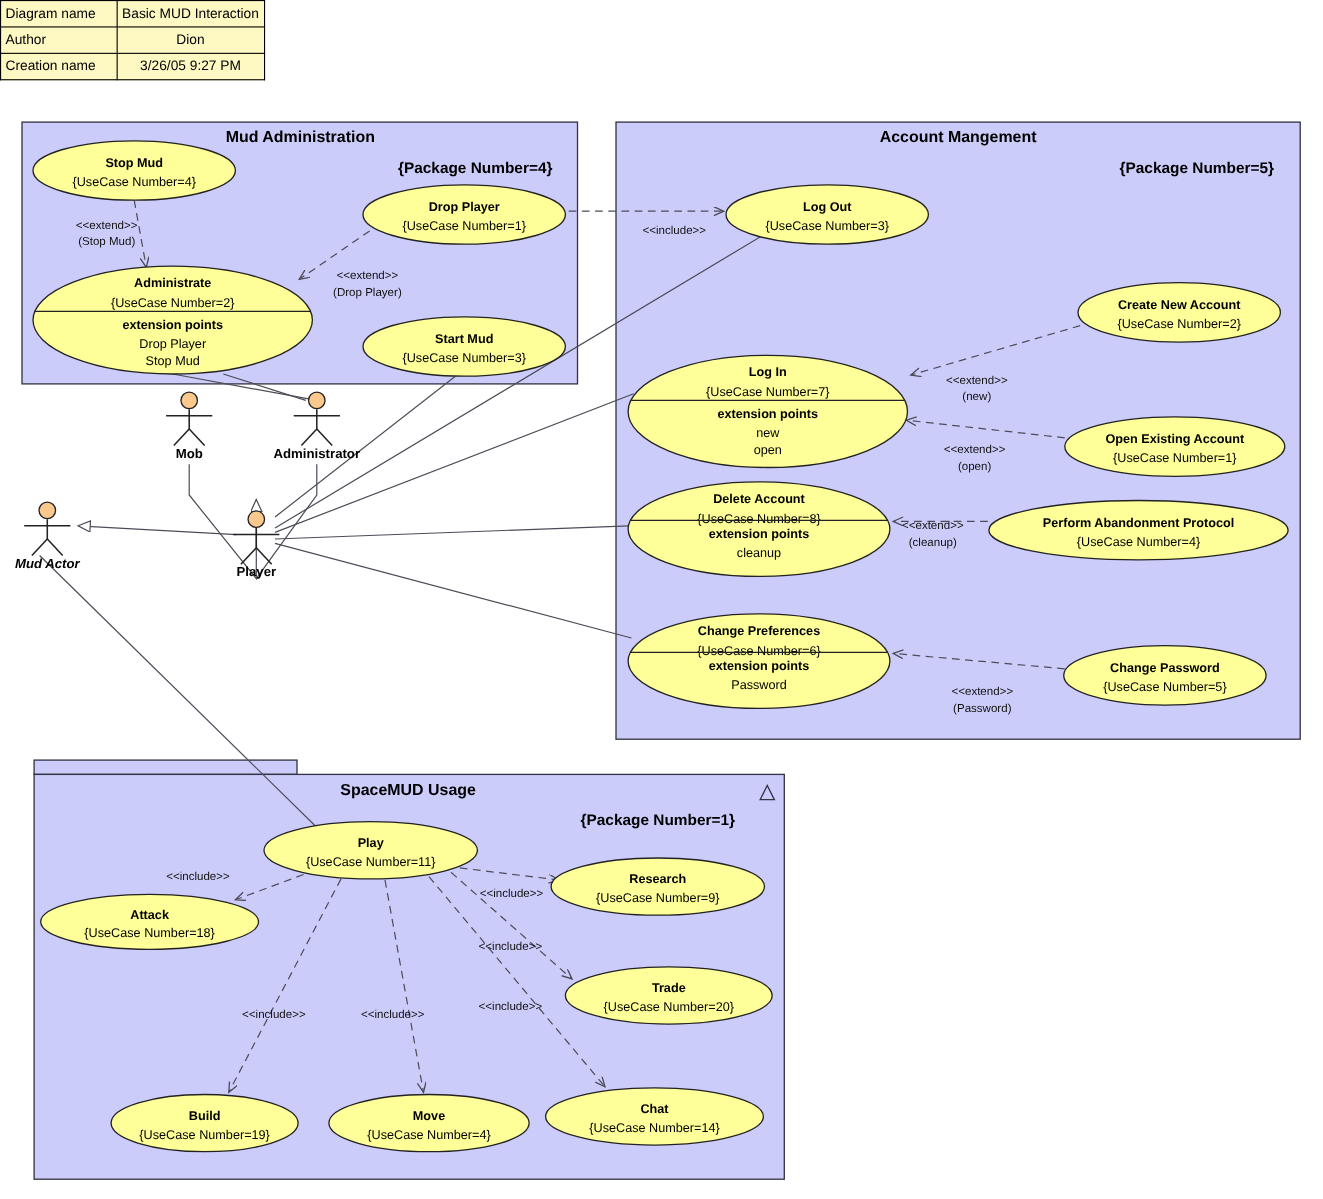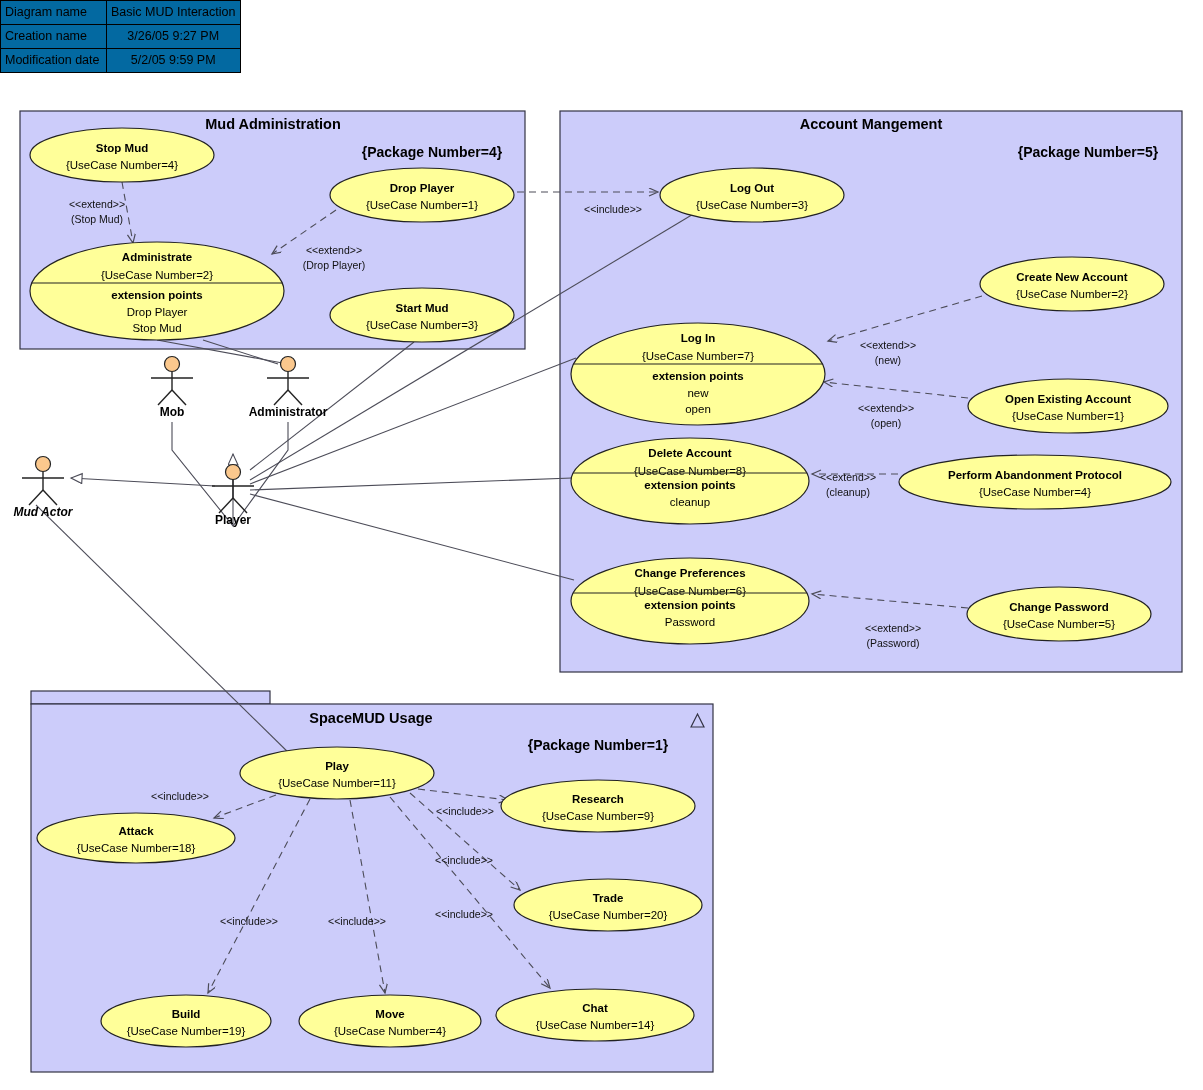--- a/index.html
+++ b/index.html
@@ -21,21 +21,21 @@
     height: 1090px;
   }
   
   #info-table {
     position: absolute;
     left: 0px;
     top: 0px;
     border-collapse: collapse;
     font-size: 12.5px;
     color: #000;
-    background: #0369a1;
+    background: #fef9c3;
   }
   #info-table td {
     border: 1px solid #000;
     padding: 2px 5px 3px 4px;
     height: 18px;
     line-height: 15px;
     white-space: nowrap;
     vertical-align: middle;
   }
   #info-table td.k { width: 96px; }
@@ -155,26 +155,26 @@
 
 <div id="diagram-root">
 
   <table id="info-table">
     <tbody>
       <tr>
         <td class="k">Diagram name</td>
         <td class="v">Basic MUD Interaction</td>
       </tr>
       <tr>
+        <td class="k">Author</td>
+        <td class="v">Dion</td>
+      </tr>
+      <tr>
         <td class="k">Creation name</td>
         <td class="v">3/26/05 9:27 PM</td>
-      </tr>
-      <tr>
-        <td class="k">Modification date</td>
-        <td class="v">5/2/05 9:59 PM</td>
       </tr>
     </tbody>
   </table>
 
   <svg id="canvas" viewBox="0 0 1203 1090" xmlns="http://www.w3.org/2000/svg">
     <defs>
       <marker id="arrow-open" markerWidth="12" markerHeight="12" refX="10" refY="4" orient="auto" markerUnits="userSpaceOnUse">
         <path d="M1,0 L10,4 L1,8" fill="none" stroke="#4c4c58" stroke-width="1.2"></path>
       </marker>
       <marker id="arrow-gen" markerWidth="14" markerHeight="14" refX="12" refY="5" orient="auto" markerUnits="userSpaceOnUse">

